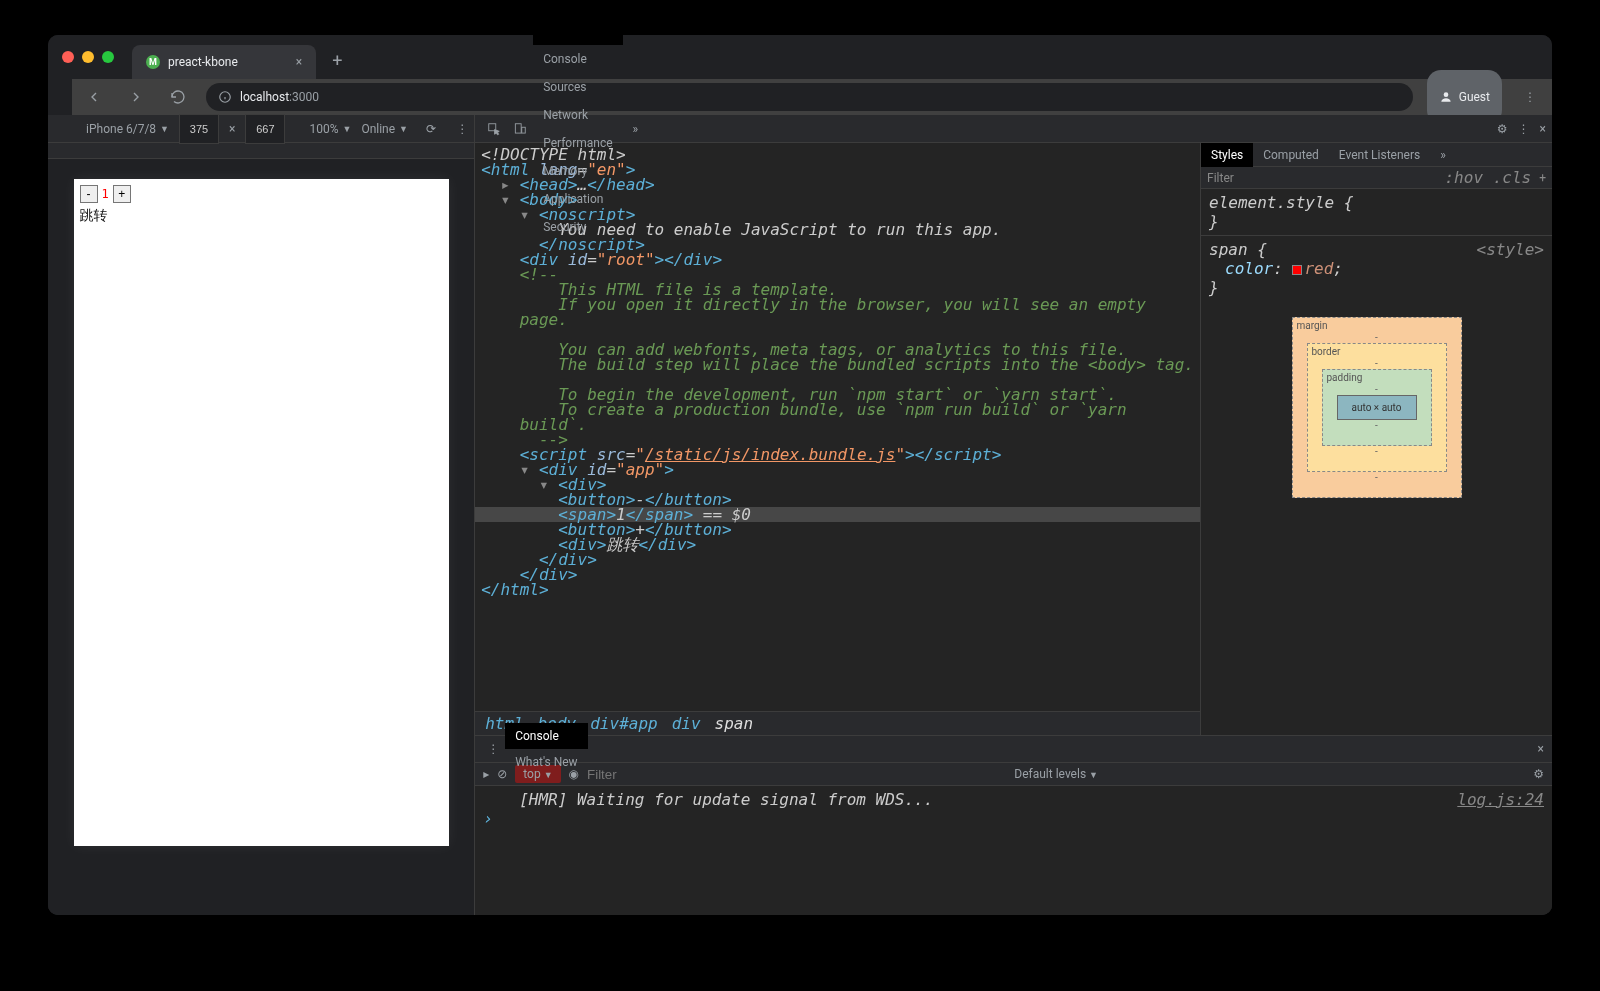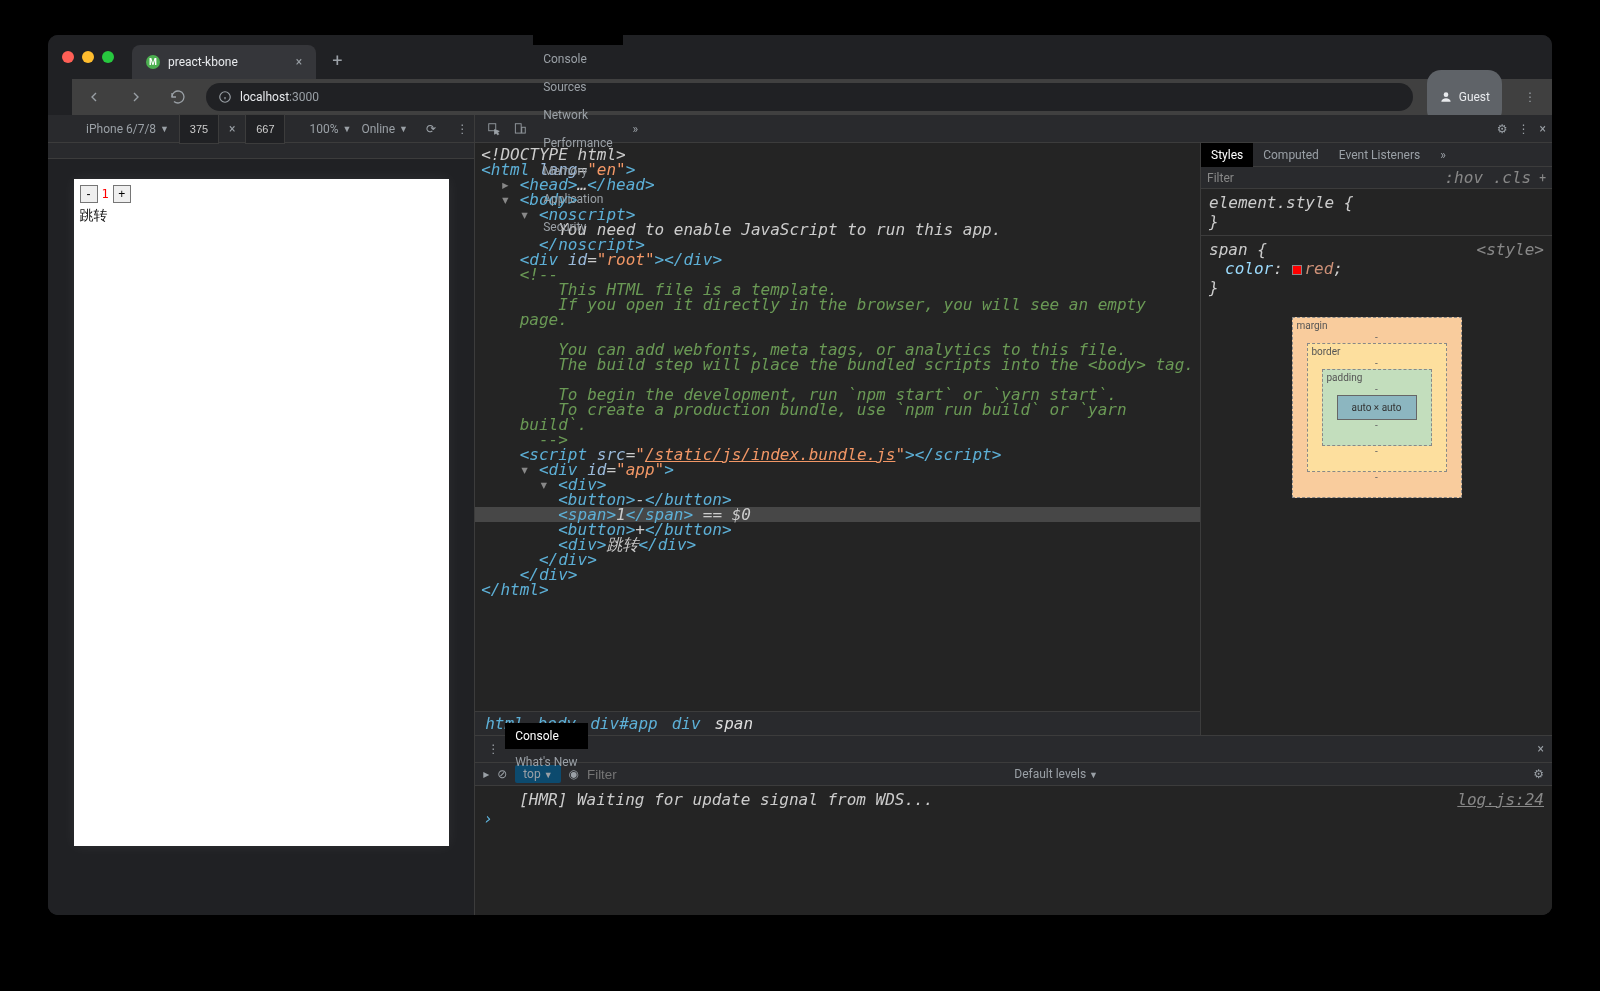--- a/index.html
+++ b/index.html
@@ -84,21 +84,21 @@
   .bm .lbl{position:absolute;left:4px;top:2px;color:#555;}
   .bm .dash{color:#666;}
 
   
   .drawer{height:180px;border-top:1px solid #3c3c3c;background:#242424;display:flex;flex-direction:column;}
   .dr-tabs{height:26px;background:#292a2d;display:flex;align-items:center;gap:0;padding-left:6px;position:relative;}
   .dr-tabs .menu3{padding:0 6px;}
   .dr-tabs .dt-tab{height:26px;}
   .dr-tabs .close{position:absolute;right:8px;color:#9aa0a6;}
   .dr-tool{height:24px;background:#292a2d;border-top:1px solid #3c3c3c;border-bottom:1px solid #3c3c3c;display:flex;align-items:center;gap:8px;padding:0 8px;color:#9aa0a6;}
-  .dr-tool .ctx{background:#0c4a6e;padding:2px 8px;border-radius:2px;text-align:center;}
+  .dr-tool .ctx{background:#7f1d1d;padding:2px 8px;border-radius:2px;text-align:center;}
   .dr-tool input{background:transparent;border:none;color:#ccc;outline:none;flex:1;}
   .dr-body{flex:1;padding:4px 8px;}
   .dr-body .logline{display:flex;justify-content:space-between;margin-left:36px;}
   .dr-body .src{color:#888;text-decoration:underline;}
   .prompt{color:#5db0d7;}
 </style>
 </head>
 <body>
 
 <div class="window">

